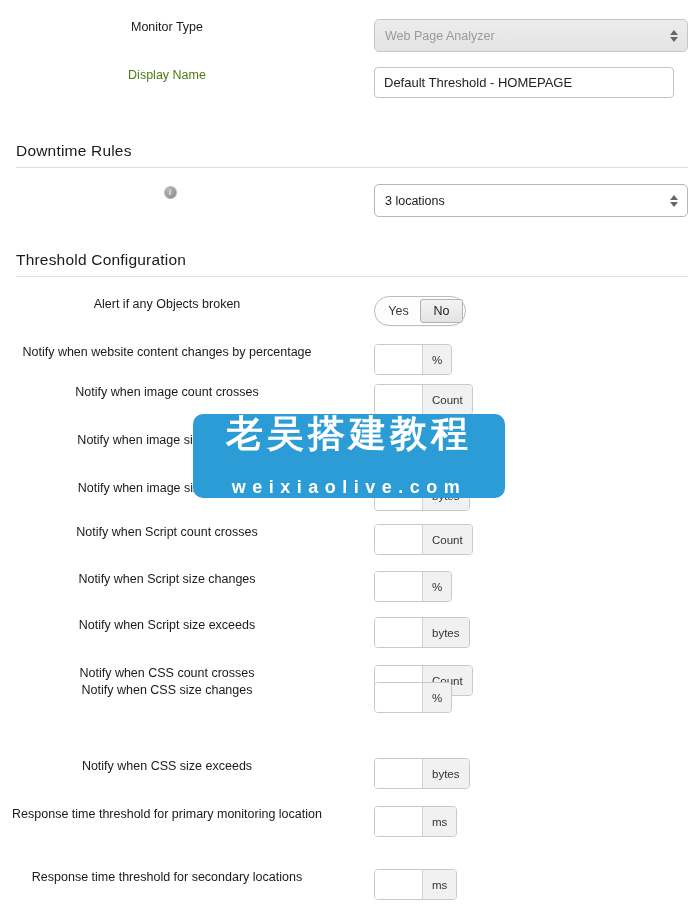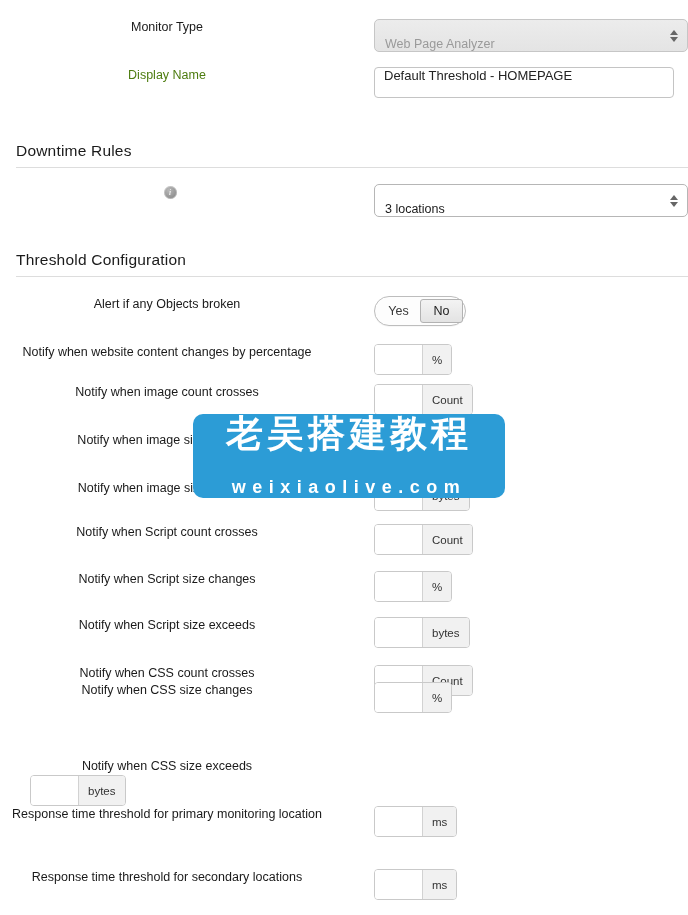--- a/index.html
+++ b/index.html
@@ -40,21 +40,21 @@
     align-items: center;
   }
 
   
   .sel {
     width: 360px;
     height: 33px;
     border: 1px solid #b6b6b6;
     border-radius: 5px;
     display: flex;
-    align-items: flex-end;
+    align-items: center;
     font-size: 12.5px;
     padding: 0 10px;
     position: relative;
     background: #fff;
     color: #1a1a1a;
   }
   .sel.disabled {
     background: linear-gradient(#ececec, #e4e4e4);
     color: #9a9a9a;
     border-color: #c6c6c6;
@@ -77,21 +77,21 @@
 
   
   .tinput {
     width: 300px; height: 31px;
     border: 1px solid #c4c4c4;
     border-radius: 4px;
     background: #fff;
     font-size: 13px;
     color: #222;
     padding: 0 9px;
-    display: flex; align-items: flex-start;
+    display: flex; align-items: center;
     font-family: inherit;
   }
 
   
   .section {
     position: absolute;
     left: 16px; width: 672px;
   }
   .section h2 {
     margin: 0 0 7px 0;
@@ -354,21 +354,21 @@
       </div>
       <div class="row" style="top: 682px;">
         <div class="lbl-col">Notify when CSS size changes</div>
         <div class="ctl-col">
           <div class="grp u-pct">
             <input class="fld" type="text" style="">
             <span class="unit">%</span>
           </div>
         </div>
       </div>
-      <div class="row" style="top: 758px; flex-direction: column;">
+      <div class="row" style="top: 758px;">
         <div class="lbl-col">Notify when CSS size exceeds</div>
         <div class="ctl-col">
           <div class="grp u-bytes">
             <input class="fld" type="text" style="">
             <span class="unit">bytes</span>
           </div>
         </div>
       </div>
       <div class="row" style="top: 806px;">
         <div class="lbl-col">Response time threshold for primary monitoring location</div>

